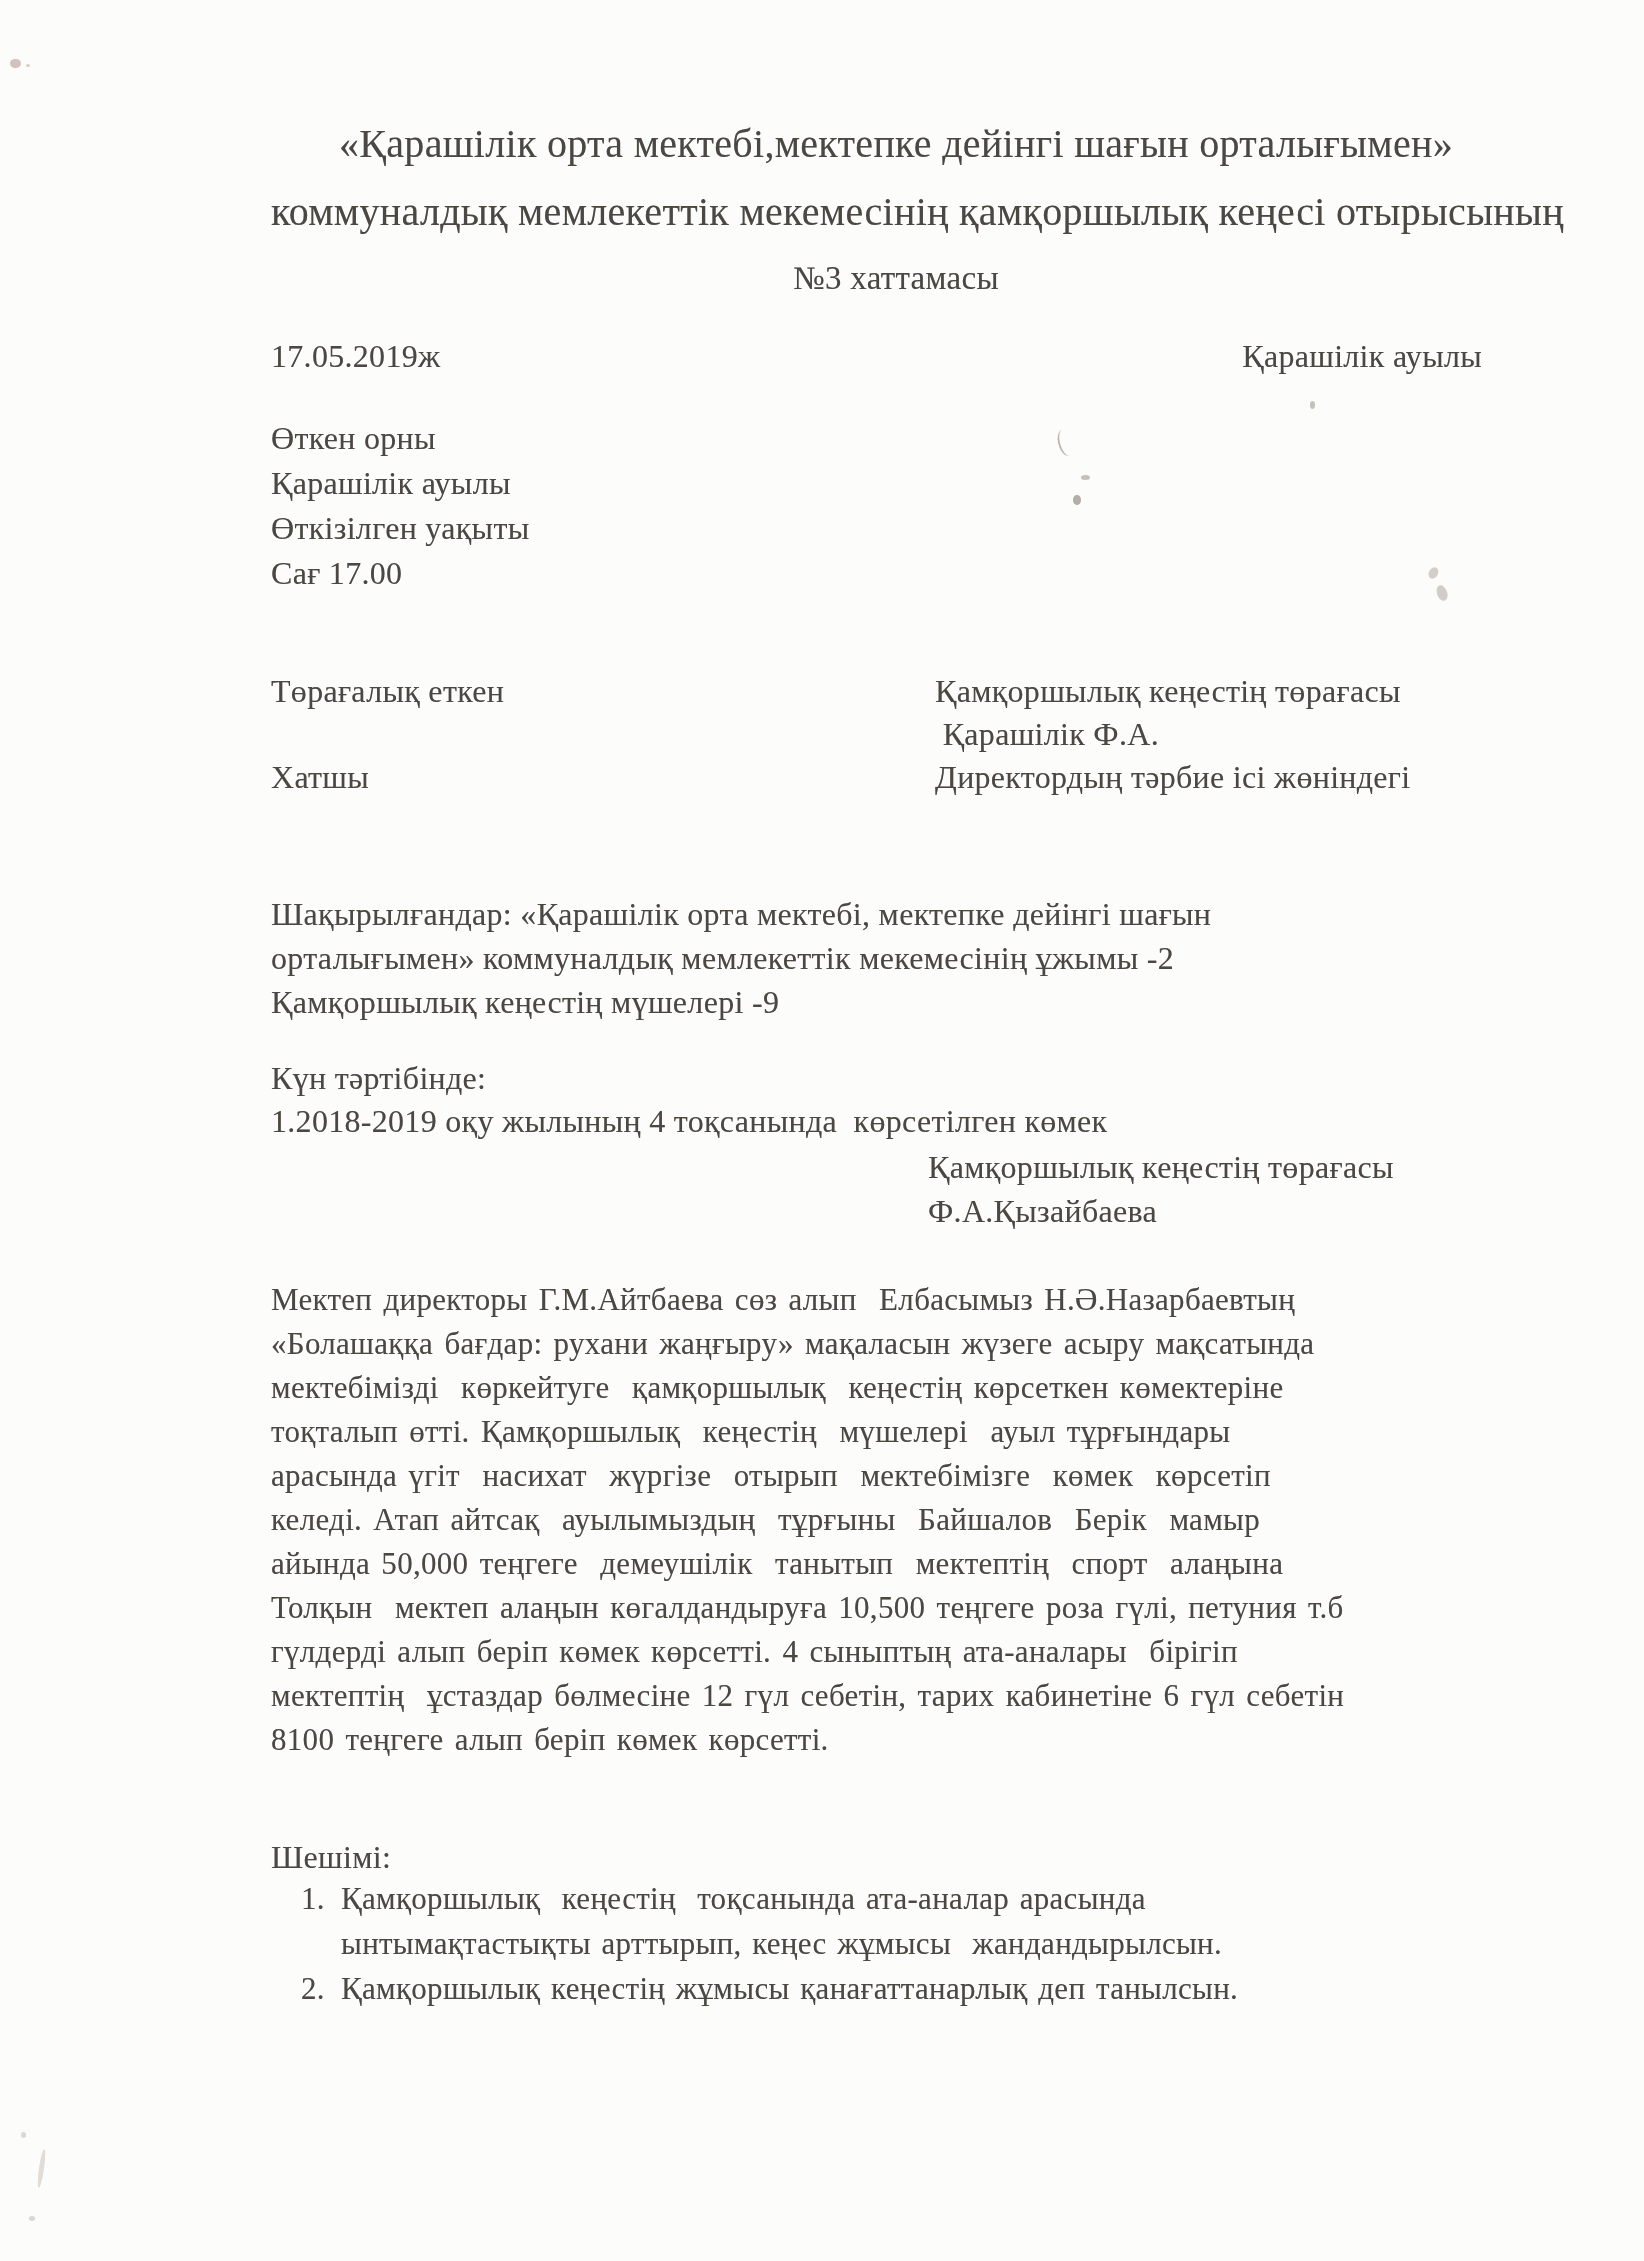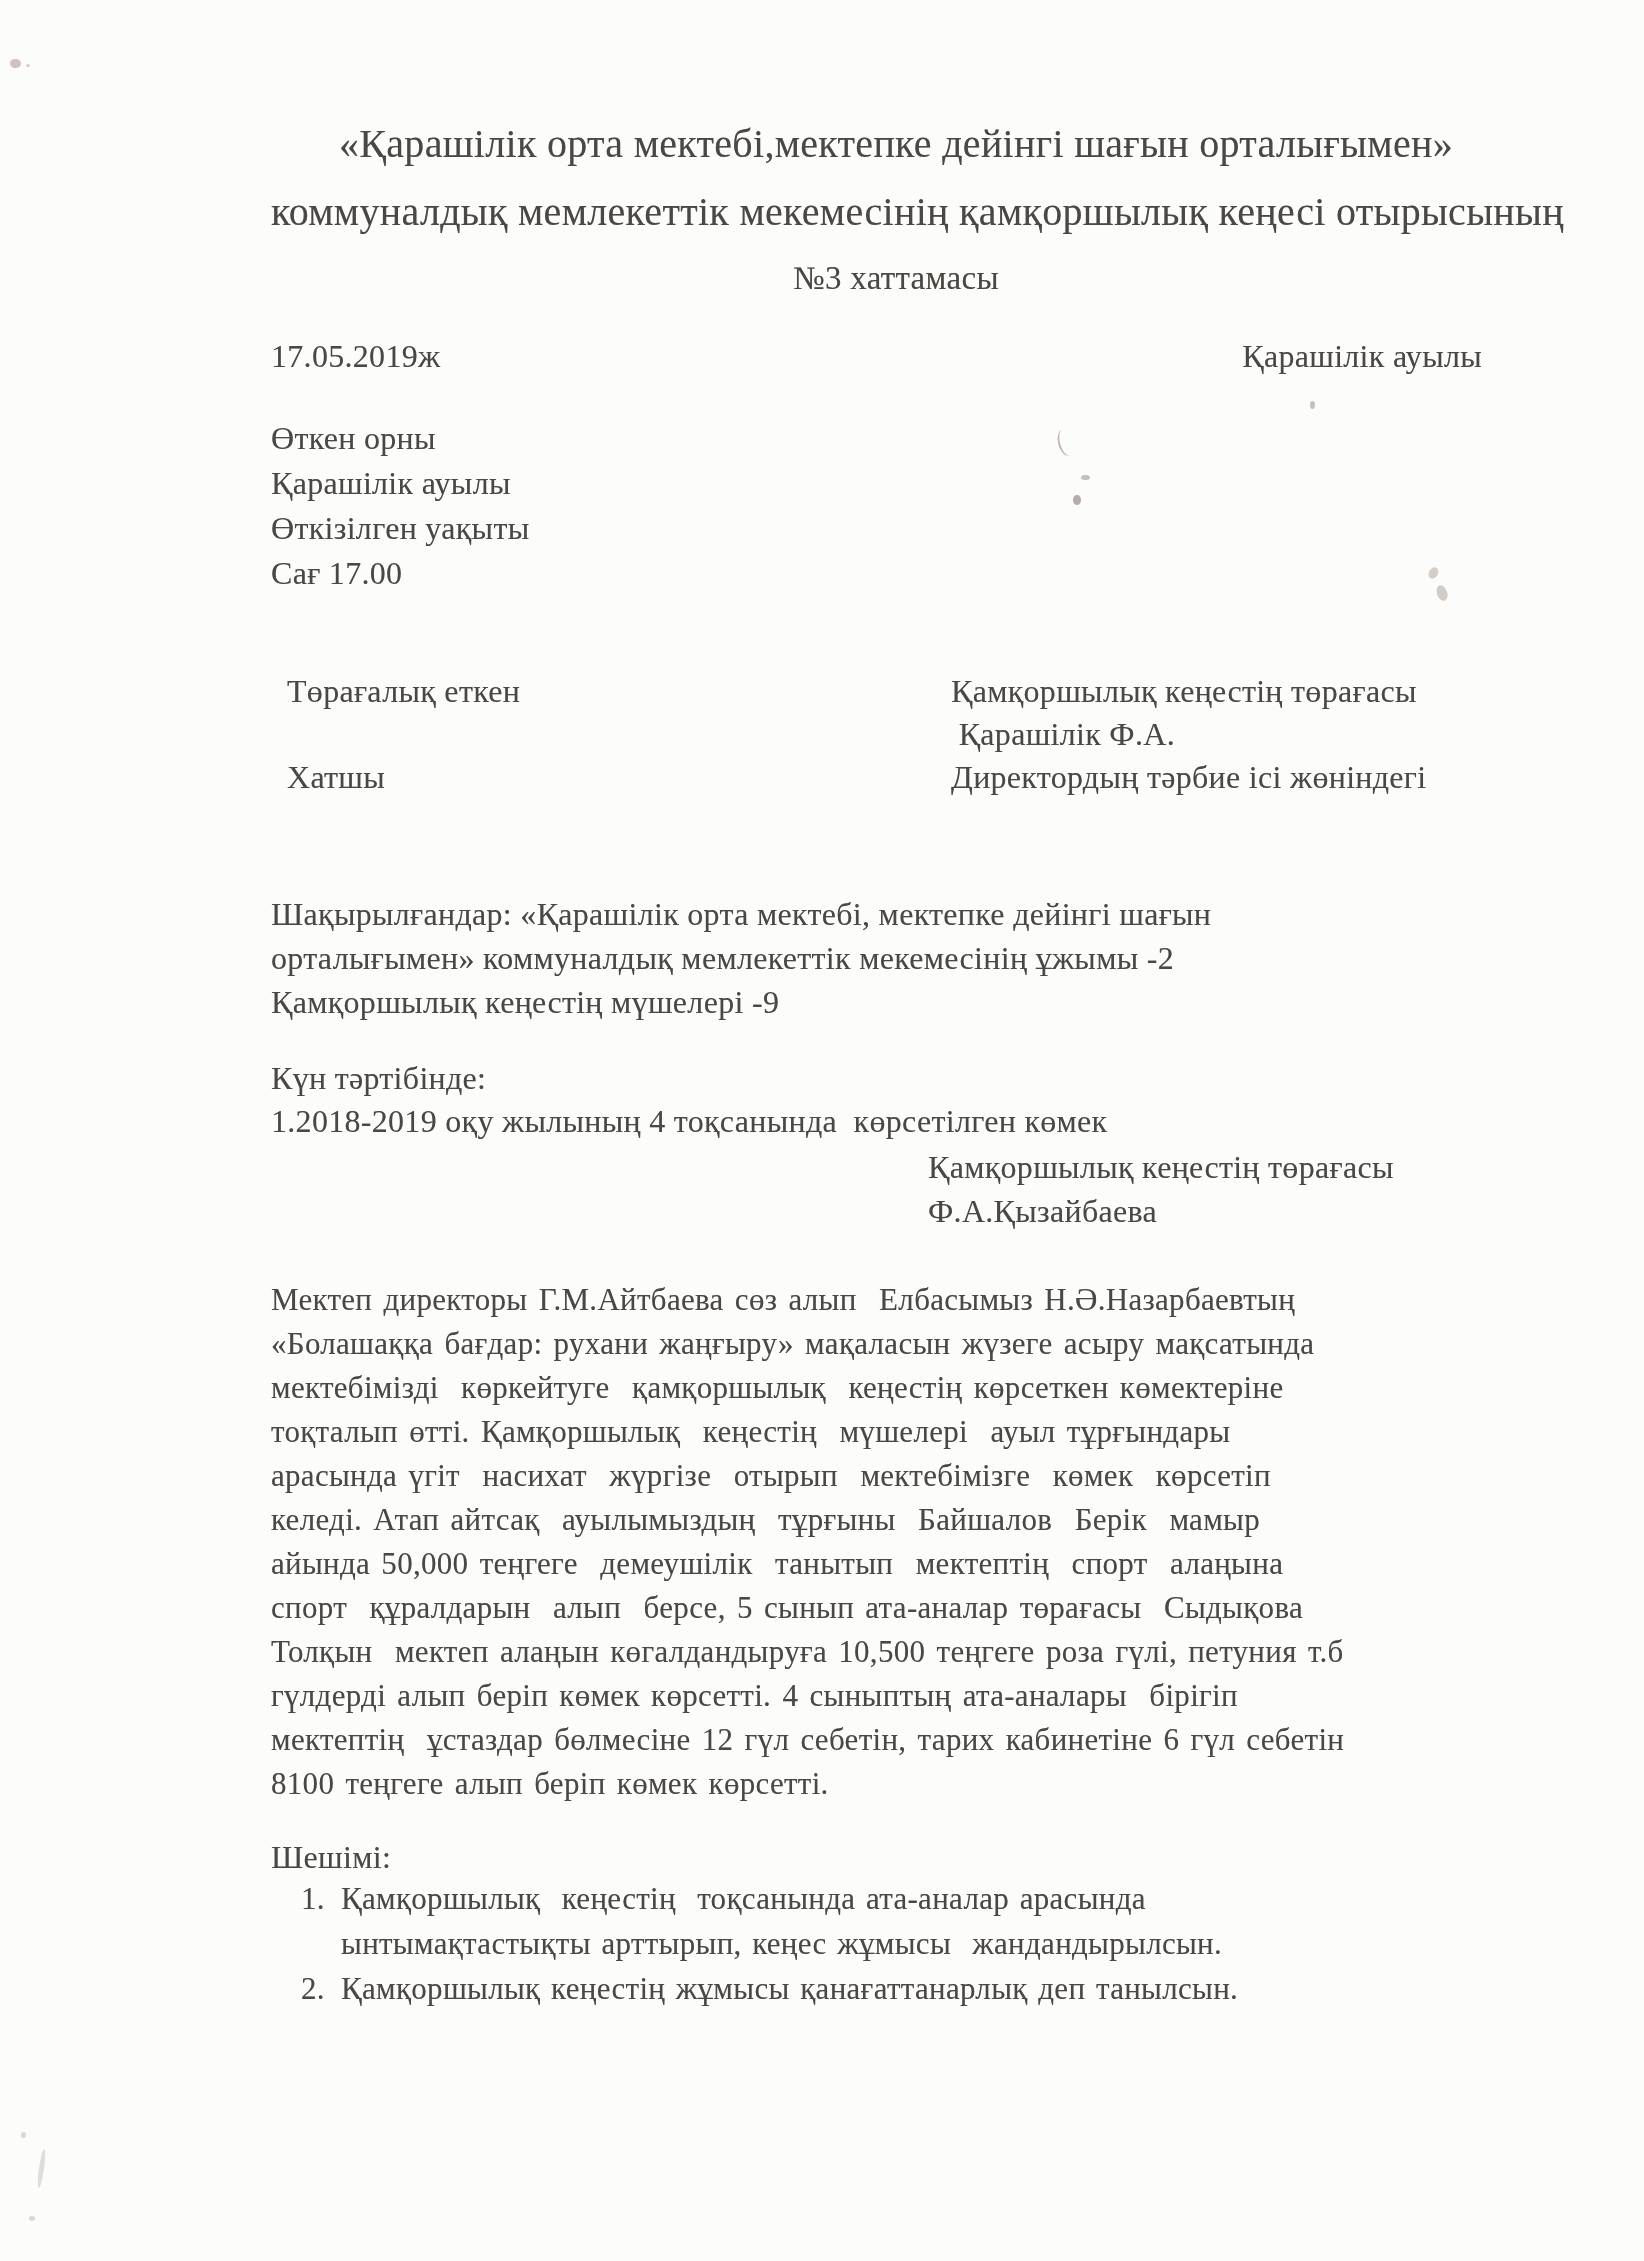--- a/index.html
+++ b/index.html
@@ -29,21 +29,21 @@
 
   .date-row {
     top: 338px; left: 271px; width: 1211px;
     display: flex; justify-content: space-between;
     font-size: 32px;
   }
 
   .venue { top: 416px; left: 271px; font-size: 32px; line-height: 45px; }
 
   .officials { top: 670px; left: 271px; width: 1282px; font-size: 32px; line-height: 43px; }
-  .orow { display: flex; margin-left: 16px; }
+  .orow { display: flex; }
   .ocol-l { width: 664px; flex: 0 0 664px; }
   .ind { margin-left: 7.7px; }
 
   .invited { top: 892px; left: 271px; font-size: 32px; line-height: 44px; }
 
   #agenda-heading { top: 1060px; left: 271px; font-size: 32px; }
   #agenda-item    { top: 1103px; left: 271px; font-size: 32px; }
   .agenda-speaker { top: 1145px; left: 928px; font-size: 32px; line-height: 44px; }
 
   .body-par { top: 1278px; left: 271px; font-size: 31px; line-height: 44px; word-spacing: 3.2px; }
@@ -121,21 +121,20 @@
   </div>
 
   <div class="t body-par">
     <div class="line">Мектеп директоры Г.М.Айтбаева сөз алып  Елбасымыз Н.Ә.Назарбаевтың</div>
     <div class="line">«Болашаққа бағдар: рухани жаңғыру» мақаласын жүзеге асыру мақсатында</div>
     <div class="line">мектебімізді  көркейтуге  қамқоршылық  кеңестің көрсеткен көмектеріне</div>
     <div class="line">тоқталып өтті. Қамқоршылық  кеңестің  мүшелері  ауыл тұрғындары</div>
     <div class="line">арасында үгіт  насихат  жүргізе  отырып  мектебімізге  көмек  көрсетіп</div>
     <div class="line">келеді. Атап айтсақ  ауылымыздың  тұрғыны  Байшалов  Берік  мамыр</div>
     <div class="line">айында 50,000 теңгеге  демеушілік  танытып  мектептің  спорт  алаңына</div>
-    <div class="line">спорт  құралдарын  алып  берсе, 5 сынып ата-аналар төрағасы  Сыдықова</div>
     <div class="line">Толқын  мектеп алаңын көгалдандыруға 10,500 теңгеге роза гүлі, петуния т.б</div>
     <div class="line">гүлдерді алып беріп көмек көрсетті. 4 сыныптың ата-аналары  бірігіп</div>
     <div class="line">мектептің  ұстаздар бөлмесіне 12 гүл себетін, тарих кабинетіне 6 гүл себетін</div>
     <div class="line">8100 теңгеге алып беріп көмек көрсетті.</div>
   </div>
 
   <div class="t line" id="decision-heading">Шешімі:</div>
   <div class="t decision-list">
     <div class="drow">
       <span class="dnum line">1.</span>

